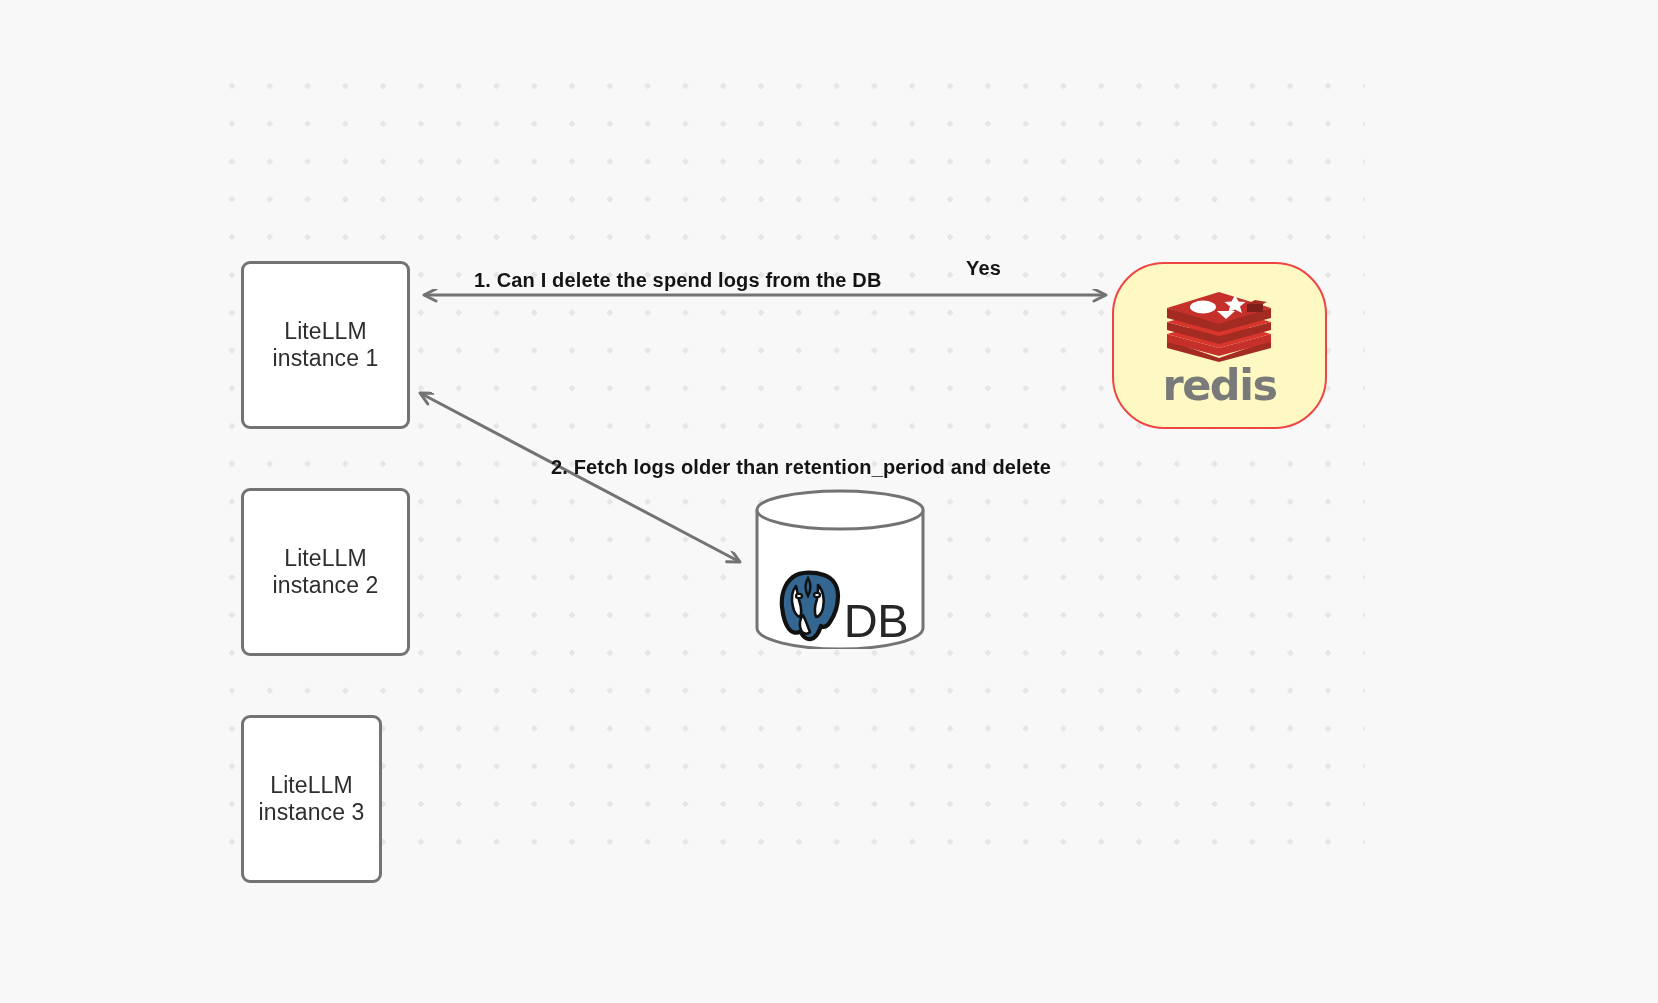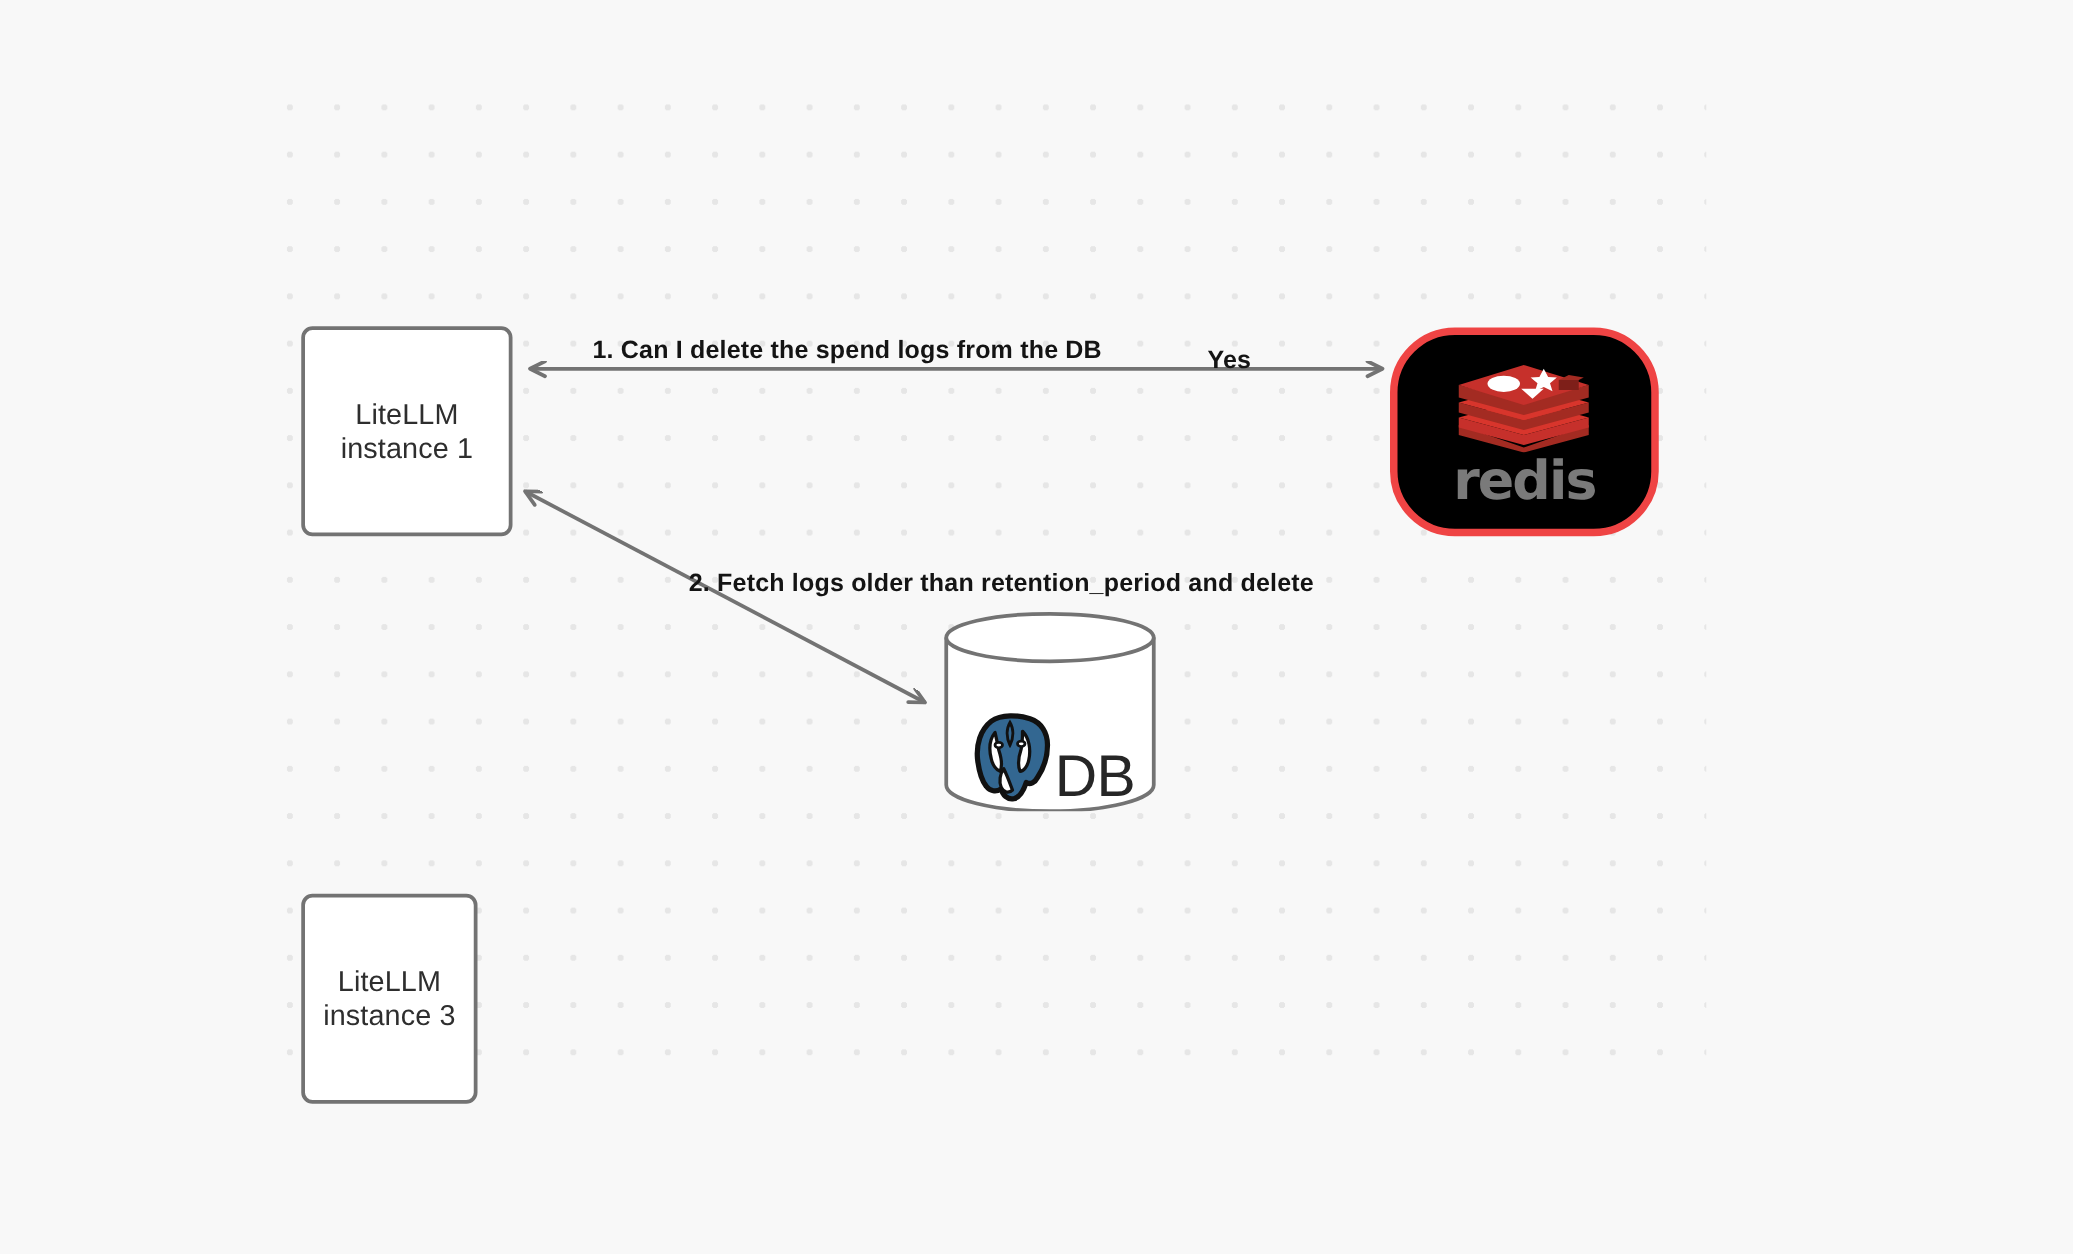--- a/index.html
+++ b/index.html
@@ -39,22 +39,22 @@
   }
   .node-label {
     font-size: 23px;
     color: #2e2e2e;
     font-family: "Liberation Sans", sans-serif;
     letter-spacing: 0.1px;
     text-align: center;
   }
   .redis-box {
     position: absolute;
-    background: #000000;
-    border: 6px solid #ef4444;
+    background: #fef9c3;
+    border: 2px solid #ef4444;
     border-radius: 52px;
     box-sizing: border-box;
     display: flex;
     flex-direction: column;
     align-items: center;
     justify-content: center;
   }
   .redis-logo-wrap {
     display: flex;
     flex-direction: column;
@@ -125,20 +125,23 @@
 
     <line x1="424" y1="295" x2="1106" y2="295" stroke="#737373" stroke-width="3" marker-start="url(#arrowL)" marker-end="url(#arrowR)"></line>
 
     <line x1="420" y1="393" x2="740" y2="562" stroke="#737373" stroke-width="3" marker-start="url(#arrowL)" marker-end="url(#arrowR)"></line>
   </svg>
 
   <div class="node-box" style="left:241px; top:261px; width:169px; height:168px;">
     <span class="node-label">LiteLLM instance 1</span>
   </div>
 
+  <div class="node-box" style="left:241px; top:488px; width:169px; height:168px;">
+    <span class="node-label">LiteLLM instance 2</span>
+  </div>
 
   <div class="node-box" style="left:241px; top:715px; width:141px; height:168px;">
     <span class="node-label">LiteLLM instance 3</span>
   </div>
 
   <div class="redis-box" style="left:1112px; top:262px; width:215px; height:167px;">
     <div class="redis-logo-wrap">
       <svg width="112" height="76" viewBox="0 0 112 76">
 
         <path d="M4 54 L56 72 L108 54 L108 62 L56 76 L4 62 Z" fill="#a32b22"></path>
@@ -184,17 +187,17 @@
           <ellipse cx="45" cy="29" rx="3" ry="2.2"></ellipse>
         </g>
         <path d="M36 12 C33 17 33 24 36 30 C39 24 39 17 36 12 Z" fill="#336791" stroke="#111111" stroke-width="2.4"></path>
       </svg>
       <span class="db-text">DB</span>
     </div>
   </div>
 
   <div class="edge-label" style="left:474px; top:269px;">1.  Can I delete the spend logs from the DB</div>
 
-  <div class="edge-label" style="left:966px; top:277px;">Yes</div>
+  <div class="edge-label" style="left:966px; top:257px;">Yes</div>
 
   <div class="edge-label" style="left:551px; top:456px;">2.  Fetch logs older than retention_period and delete</div>
 
 </div>
 
 </body></html>

